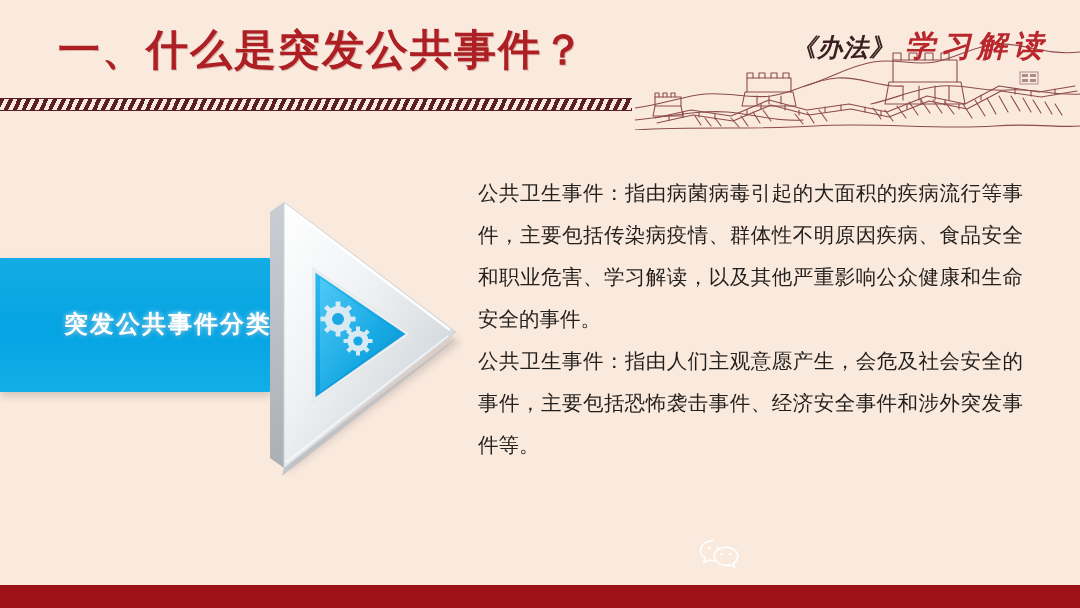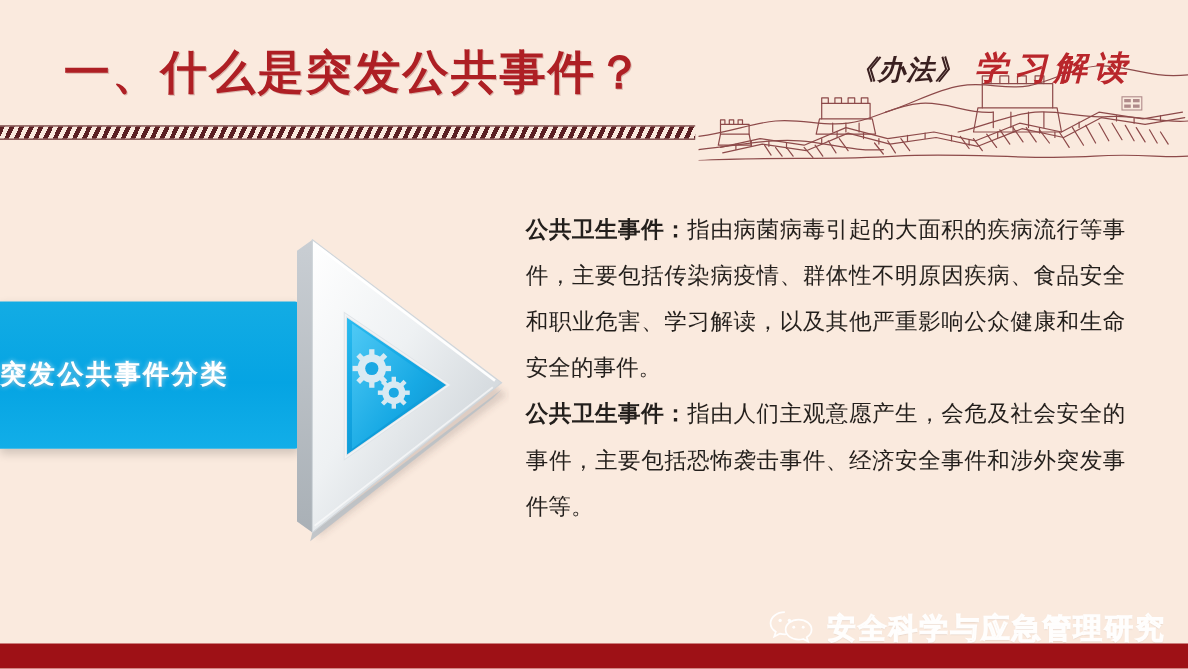--- a/index.html
+++ b/index.html
@@ -2,38 +2,38 @@
 <html><head>
 <meta charset="utf-8">
 <style>
   html,body{margin:0;padding:0;}
   body{
     width:1080px;height:608px;
     background:#faeade;
     font-family:"Liberation Sans","DejaVu Sans",sans-serif;
     overflow:hidden;position:relative;
   }
-  .slide{position:absolute;inset:0;background:#faeade;overflow:hidden;margin-top:16px;}
+  .slide{position:absolute;inset:0;background:#faeade;overflow:hidden;}
 
   
   .title{
     position:absolute;left:58px;top:22px;
     font-size:42px;font-weight:bold;letter-spacing:2px;
     color:#ae1f24;white-space:nowrap;
     text-shadow:1px 1px 0 rgba(120,20,20,.25);
   }
   .divider{
     position:absolute;left:0;top:98px;width:632px;height:11px;
     background:repeating-linear-gradient(115deg,
       #5a1f22 0px,#5a1f22 4px,
       #faeade 4px,#faeade 8px);
     border-top:1px solid #5a1f22;border-bottom:1px solid #5a1f22;
   }
   .header-art{position:absolute;right:0;top:0;width:445px;height:130px;}
-  .calli{position:absolute;left:772px;top:26px;white-space:nowrap;}
+  .calli{position:absolute;left:791px;top:26px;white-space:nowrap;}
   .calli .bk{
     font-family:"Liberation Serif","DejaVu Serif",serif;
     font-size:25px;font-style:italic;font-weight:bold;color:#3a2020;
     letter-spacing:1px;
   }
   .calli .rd{
     font-family:"Liberation Serif","DejaVu Serif",serif;
     font-size:30px;font-style:italic;font-weight:bold;color:#b9262b;
     letter-spacing:6px;margin-left:10px;
   }
@@ -43,35 +43,35 @@
     position:absolute;left:0;top:258px;width:272px;height:134px;
     background:linear-gradient(180deg,#13ace4 0%,#05a4e3 55%,#12aee8 100%);
     border-radius:0 4px 4px 0;
     box-shadow:0 4px 9px rgba(0,0,0,.16);
   }
   .banner::after{
     content:"";position:absolute;right:-9px;top:6px;
     width:9px;height:122px;background:rgba(0,0,0,.10);
   }
   .banner-label{
-    position:absolute;left:0;right:0;top:50px;text-align:left;
+    position:absolute;left:0;right:0;top:50px;text-align:right;
     color:#ffffff;font-size:24px;font-weight:bold;letter-spacing:2px;
     text-shadow:0 0 5px rgba(255,255,255,.75),0 1px 2px rgba(0,60,100,.3);
   }
 
   
   .tri-wrap{position:absolute;left:258px;top:186px;width:205px;height:292px;}
 
   
   .body-text{
     position:absolute;left:478px;top:172px;width:545px;
     font-size:20.5px;line-height:42px;color:#231f1c;
     text-align:justify;
   }
-  .body-text .lead{font-weight:bold;}
+  .body-text .lead{font-weight:normal;}
   .para+.para{margin-top:0px;}
 
   
   .watermark{
     position:absolute;left:698px;top:536px;
     display:flex;align-items:center;gap:10px;
   }
   .wm-text{
     font-size:26px;font-weight:bold;letter-spacing:2px;
     color:rgba(250,234,222,.55);
@@ -245,17 +245,16 @@
           <path d="M28.0 11.2 C21.4 11.2 16.2 15.3 16.2 20.3 C16.2 25.3 21.4 29.4 28.0 29.4 C29.4 29.4 30.8 29.2 32.1 28.9 L36.6 31.2 L35.4 27.4 C38.0 25.8 39.8 23.3 39.8 20.3 C39.8 15.3 34.6 11.2 28.0 11.2 Z"></path>
         </g>
         <g fill="rgba(255,255,255,.95)">
           <circle cx="11.2" cy="12.0" r="1.5"></circle>
           <circle cx="19.6" cy="12.0" r="1.5"></circle>
           <circle cx="23.6" cy="18.2" r="1.3"></circle>
           <circle cx="32.2" cy="18.2" r="1.3"></circle>
         </g>
       </svg>
     </span>
-    <span class="wm-text">安全科学与应急管理研究</span>
   </div>
 
   <div class="bottom-bar"></div>
 </div>
 
 </body></html>

